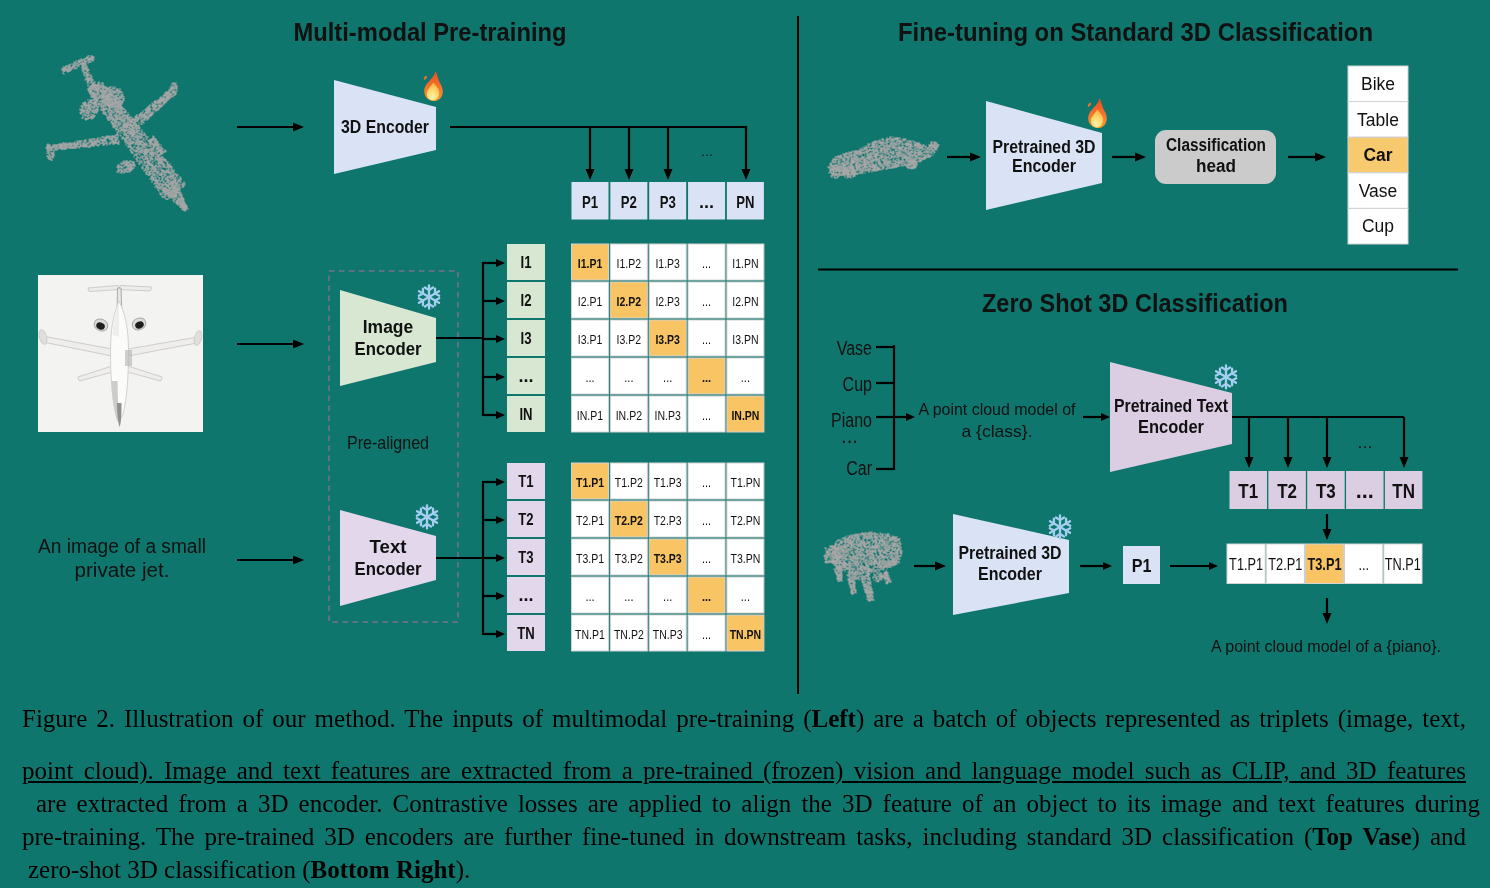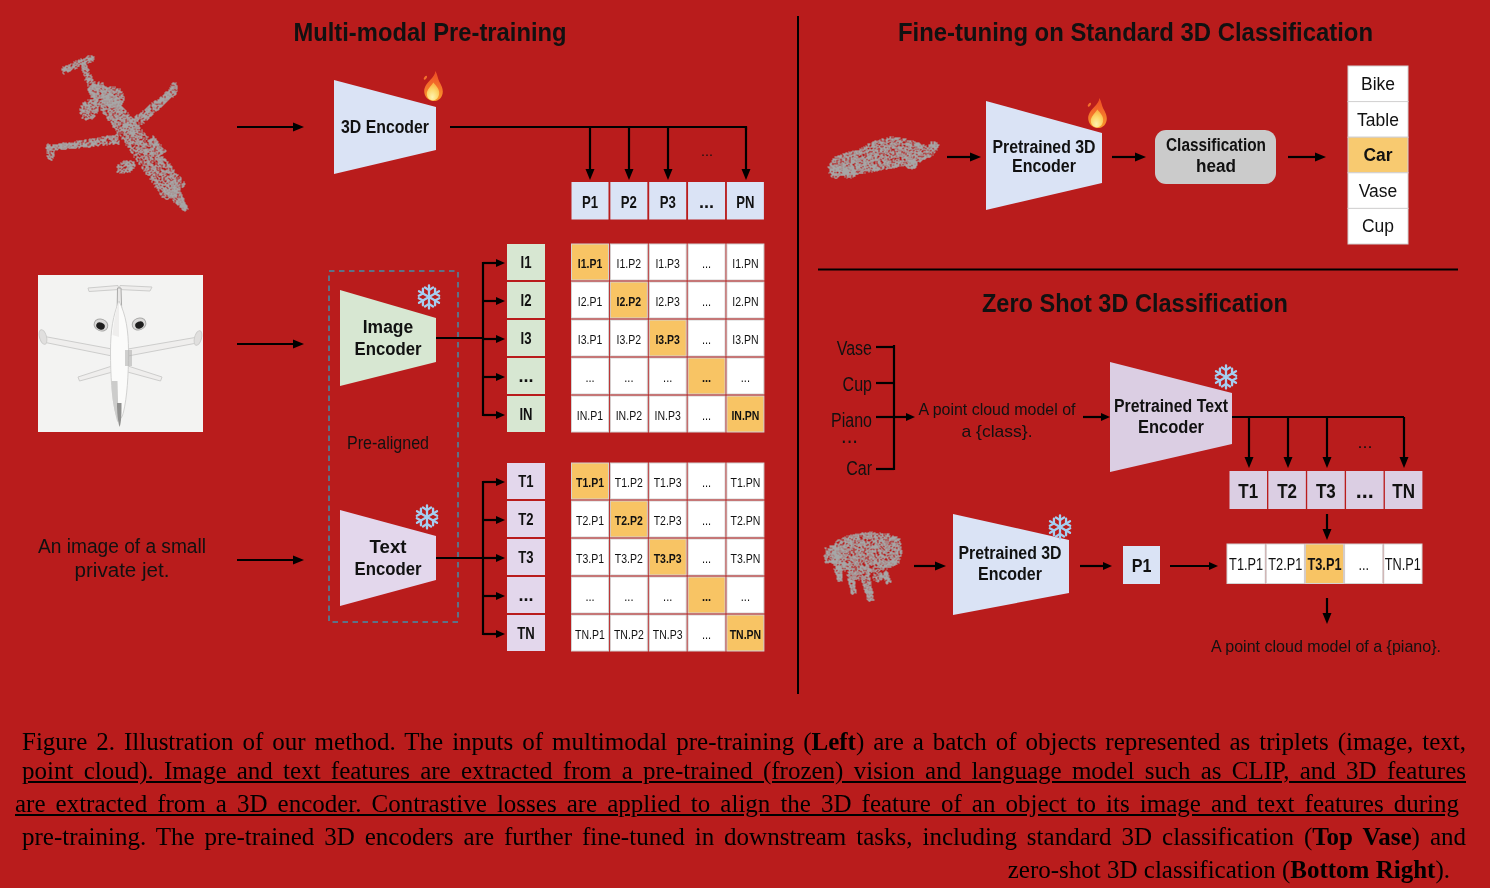--- a/index.html
+++ b/index.html
@@ -1,14 +1,14 @@
 <!DOCTYPE html>
 <html><head><meta charset="utf-8"><style>
 html,body{margin:0;padding:0;background:#fff;}
-#c{position:relative;width:1490px;height:888px;background:#b91c1c;overflow:hidden;}
+#c{position:relative;width:1490px;height:888px;background:#0f766e;overflow:hidden;}
 #cap{font-family:"Liberation Serif",serif;font-size:25px;line-height:33px;color:#000;}
 svg text{font-family:"Liberation Sans",sans-serif;}
 </style></head><body>
 <div id="c">
 <svg width="1490" height="888" viewBox="0 0 1490 888" style="position:absolute;left:0;top:0;">
 <defs>
         <linearGradient id="fireg" x1="0" y1="0" x2="0" y2="1">
           <stop offset="0" stop-color="#EE4A23"></stop>
           <stop offset="0.5" stop-color="#F3702B"></stop>
           <stop offset="1" stop-color="#FA9B2B"></stop>
@@ -410,18 +410,18 @@
         <line x1="1066.0" y1="530.5" x2="1066.1" y2="535.3"></line>
       </g>
 <line x1="1080" y1="566" x2="1103.0" y2="566.0" stroke="#000" stroke-width="2.2"></line>
 <polygon points="1112,566 1103.0,570.0 1103.0,562.0" fill="#000"></polygon>
 <rect x="1123" y="546" width="37" height="38" fill="#DAE3F5"></rect>
 <text x="1141.5" y="572" font-size="19" font-weight="bold" fill="#111" text-anchor="middle" textLength="19.7" lengthAdjust="spacingAndGlyphs">P1</text>
 <line x1="1170" y1="566" x2="1209.0" y2="566.0" stroke="#000" stroke-width="2.2"></line>
 <polygon points="1218,566 1209.0,570.0 1209.0,562.0" fill="#000"></polygon>
 </svg>
 <div id="cap">
-<div style="position:absolute;left:22px;top:725px;width:1444px;text-align:justify;text-align-last:justify;white-space:nowrap;">Figure 2. Illustration of our method. The inputs of multimodal pre-training (<b>Left</b>) are a batch of objects represented as triplets (image, text,</div>
+<div style="position:absolute;left:22px;top:702px;width:1444px;text-align:justify;text-align-last:justify;white-space:nowrap;">Figure 2. Illustration of our method. The inputs of multimodal pre-training (<b>Left</b>) are a batch of objects represented as triplets (image, text,</div>
 <div style="position:absolute;left:22px;top:754px;width:1444px;text-align:justify;text-align-last:justify;white-space:nowrap;text-decoration:underline;">point cloud). Image and text features are extracted from a pre-trained (frozen) vision and language model such as CLIP, and 3D features</div>
-<div style="position:absolute;left:15px;top:787px;width:1444px;text-align:justify;text-align-last:justify;white-space:nowrap;text-decoration:underline;">are extracted from a 3D encoder. Contrastive losses are applied to align the 3D feature of an object to its image and text features during</div>
+<div style="position:absolute;left:36px;top:787px;width:1444px;text-align:justify;text-align-last:justify;white-space:nowrap;">are extracted from a 3D encoder. Contrastive losses are applied to align the 3D feature of an object to its image and text features during</div>
 <div style="position:absolute;left:22px;top:820px;width:1444px;text-align:justify;text-align-last:justify;white-space:nowrap;">pre-training. The pre-trained 3D encoders are further fine-tuned in downstream tasks, including standard 3D classification (<b>Top Vase</b>) and</div>
-<div style="position:absolute;left:6px;top:853px;width:1444px;white-space:nowrap;text-align:right;">zero-shot 3D classification (<b>Bottom Right</b>).</div>
+<div style="position:absolute;left:28px;top:853px;width:1444px;white-space:nowrap;">zero-shot 3D classification (<b>Bottom Right</b>).</div>
 </div>
 </div>
 </body></html>

